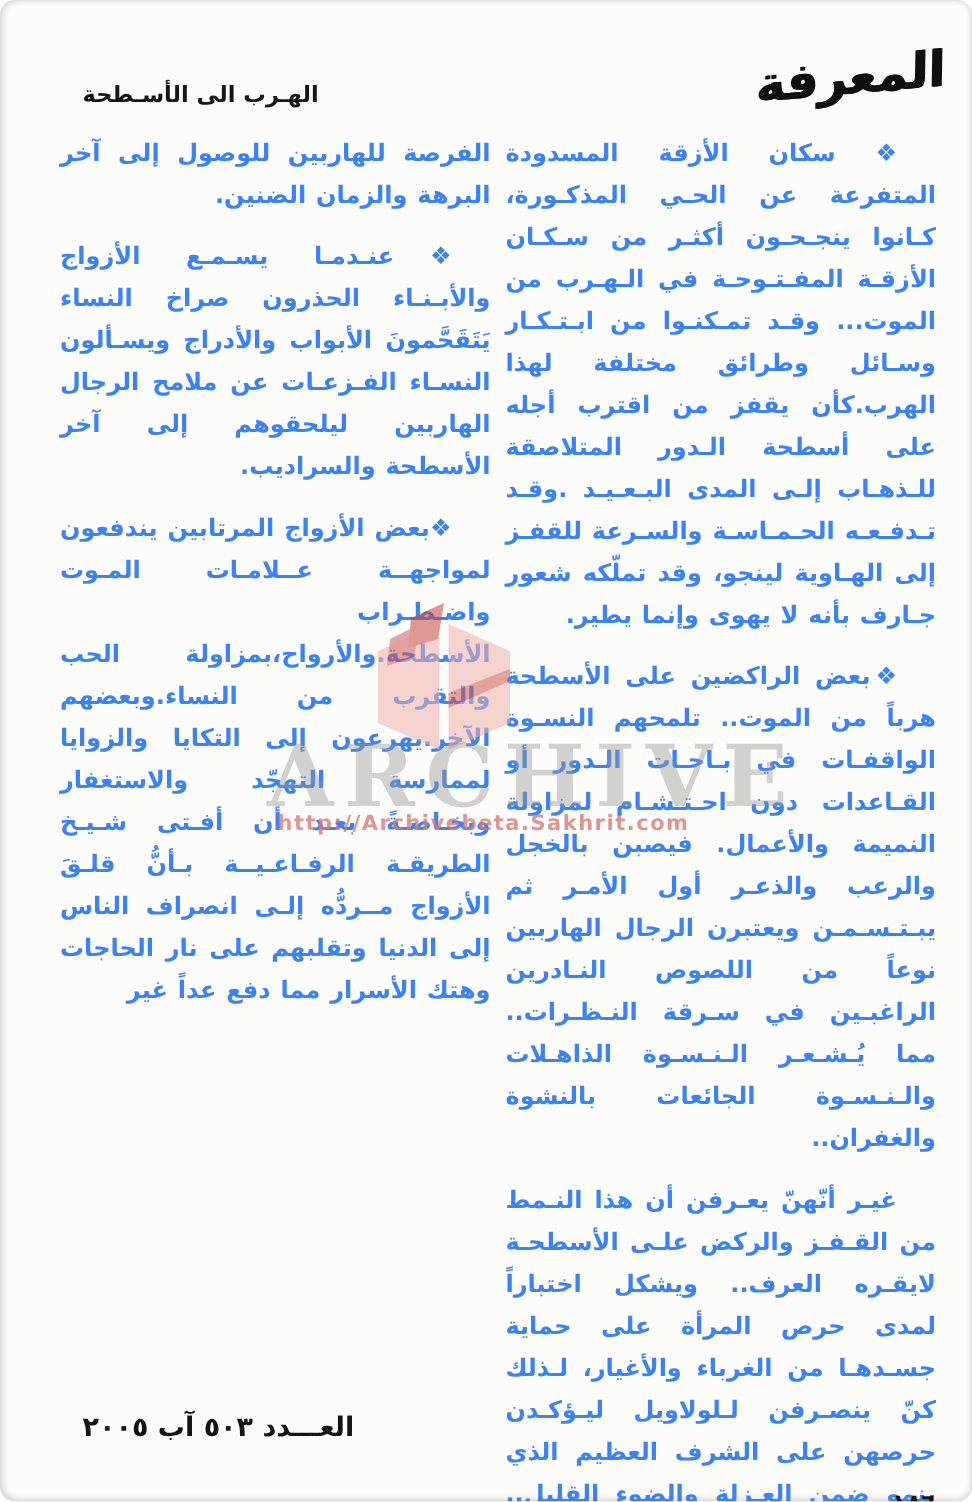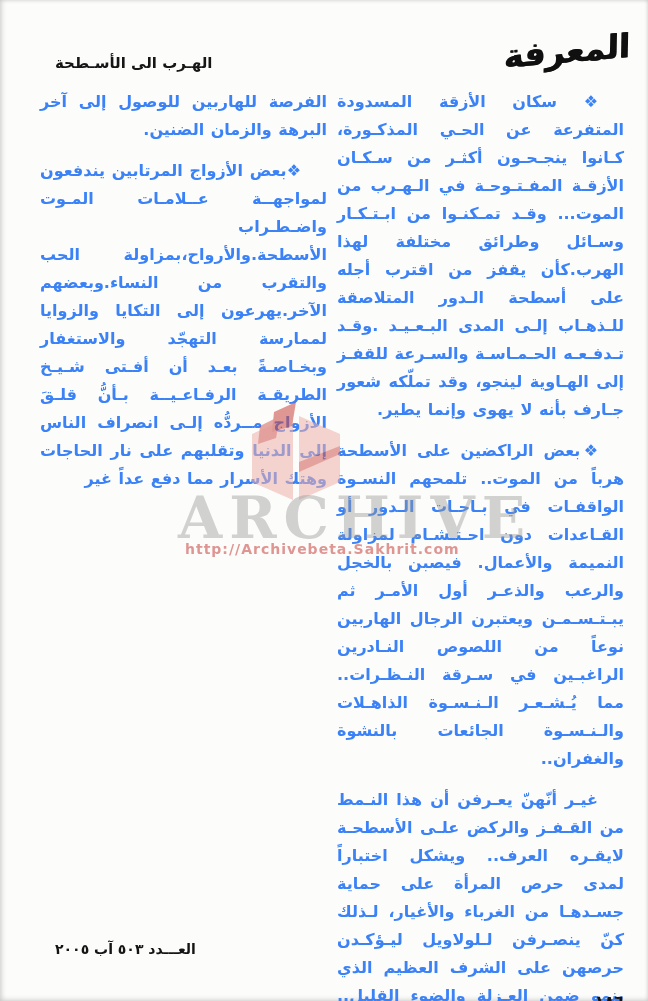--- a/index.html
+++ b/index.html
@@ -7,20 +7,21 @@
     position:relative;
     width:648px;height:1001px;
     background:#fcfcfa;
     overflow:hidden;
     font-family:"DejaVu Sans",sans-serif;
     box-shadow:
       inset 3px 0 4px rgba(0,0,0,.10),
       inset 0 -3px 4px rgba(0,0,0,.07),
       inset -2px 0 3px rgba(0,0,0,.05),
       inset 0 2px 3px rgba(0,0,0,.04);
+    border-radius: 10px;
   }
   
   .hdr-title{
     position:absolute;left:55px;top:54px;
     font-size:15px;font-weight:bold;color:#161616;
     direction:rtl;letter-spacing:.5px;
   }
   .hdr-logo{
     position:absolute;right:18px;top:30px;width:92px;text-align:center;
     font-size:33px;font-weight:bold;color:#101010;
@@ -53,21 +54,21 @@
   }
   .wm-url{
     left:185px;top:541px;
     font-size:14px;font-weight:bold;letter-spacing:1px;
     color:rgba(214,120,116,.78);
   }
   .wm-logo{left:246px;top:400px;opacity:.55;}
   
   .ftr-issue{
     position:absolute;left:55px;top:941px;
-    font-size:14px;font-weight:bold;color:#141414;direction:rtl;
+    font-size:18px;font-weight:bold;color:#141414;direction:rtl;
   }
   .ftr-page{
     position:absolute;right:24px;top:992px;
     font-size:16px;font-weight:bold;color:#141414;direction:rtl;
   }
 </style>
 </head>
 <body>
 
 <div class="page" data-name="scanned-magazine-page">
@@ -76,20 +77,21 @@
   <div class="hdr-logo" data-name="magazine-logo">المعرفة</div>
 
   <div class="columns" data-name="article-body">
     <section class="col" data-name="column-right">
         <p data-name="paragraph">❖ سكان الأزقة المسدودة المتفرعة عن الحـي المذكـورة، كـانوا ينجـحـون أكثـر من سـكـان الأزقـة المفـتـوحـة في الـهـرب من الموت... وقـد تمـكنـوا من ابـتـكـار وسـائل وطرائق مختلفة لهذا الهرب.كأن يقفز من اقترب أجله على أسطحة الـدور المتلاصقة للـذهـاب إلـى المدى البـعـيـد .وقـد تـدفـعـه الحـمـاسـة والسـرعة للقفـز إلى الهـاوية لينجو، وقد تملّكه شعور جـارف بأنه لا يهوى وإنما يطير.</p>
         <p data-name="paragraph">❖بعض الراكضين على الأسطحة هرباً من الموت.. تلمحهم النسـوة الواقفـات في بـاحـات الـدور أو القـاعدات دون احـتـشـام لمزاولة النميمة والأعمال. فيصبن بالخجل والرعب والذعـر أول الأمـر ثم يبـتـسـمـن ويعتبرن الرجال الهاربين نوعاً من اللصوص النـادرين الراغبـين في سـرقة النـظـرات.. مما يُـشـعـر الـنـسـوة الذاهـلات والـنـسـوة الجائعات بالنشوة والغفران..</p>
         <p data-name="paragraph">غيـر أنّهنّ يعـرفن أن هذا النـمط من القـفـز والركض علـى الأسطحـة لايقـره العرف.. ويشكل اختباراً لمدى حرص المرأة على حماية جسـدهـا من الغرباء والأغيار، لـذلك كنّ ينصـرفن لـلولاويل ليـؤكـدن حرصهن على الشرف العظيم الذي ينمو ضمن العـزلة والضوء القليل.. وكان مَلَكُ الموت يضحك وأحيـاناً يتغافل..ليمنح</p>
       </section>
     <section class="col" data-name="column-left">
         <p data-name="paragraph">الفرصة للهاربين للوصول إلى آخر البرهة والزمان الضنين.</p>
+        <p data-name="paragraph">❖عنـدمـا يسـمـع الأزواج والأبـنـاء الحذرون صراخ النساء يَتَقَحَّمونَ الأبواب والأدراج ويسـألون النسـاء الفـزعـات عن ملامح الرجال الهاربين ليلحقوهم إلى آخر الأسطحة والسراديب.</p>
         <p data-name="paragraph">❖بعض الأزواج المرتابين يندفعون لمواجهــة عــلامـات المـوت واضـطـراب الأسطحة.والأرواح،بمزاولة الحب والتقرب من النساء.وبعضهم الآخر.يهرعون إلى التكايا والزوايا لممارسة التهجّد والاستغفار وبخـاصـةً بعـد أن أفـتى شـيـخ الطريقـة الرفـاعـيــة بـأنُّ قلـقَ الأزواج مــردُّه إلـى انصراف الناس إلى الدنيا وتقلبهم على نار الحاجات وهتك الأسرار مما دفع عداً غير</p>
       </section>
   </div>
 
   <svg class="wm wm-logo" data-name="open-book-icon" width="100" height="115" viewBox="0 0 100 115">
     <polygon points="6,34 47,16 47,100 6,82" fill="#efb0ab"></polygon>
     <polygon points="53,16 94,34 94,82 53,100" fill="#efb0ab"></polygon>
     <polygon points="28,12 50,2 46,26 26,32" fill="#c9453f"></polygon>
     <polygon points="14,26 34,16 30,38 12,44" opacity="0.85" fill="#c9453f"></polygon>
     <polygon points="53,62 94,46 94,54 53,72" opacity="0.8" fill="#c9453f"></polygon>

